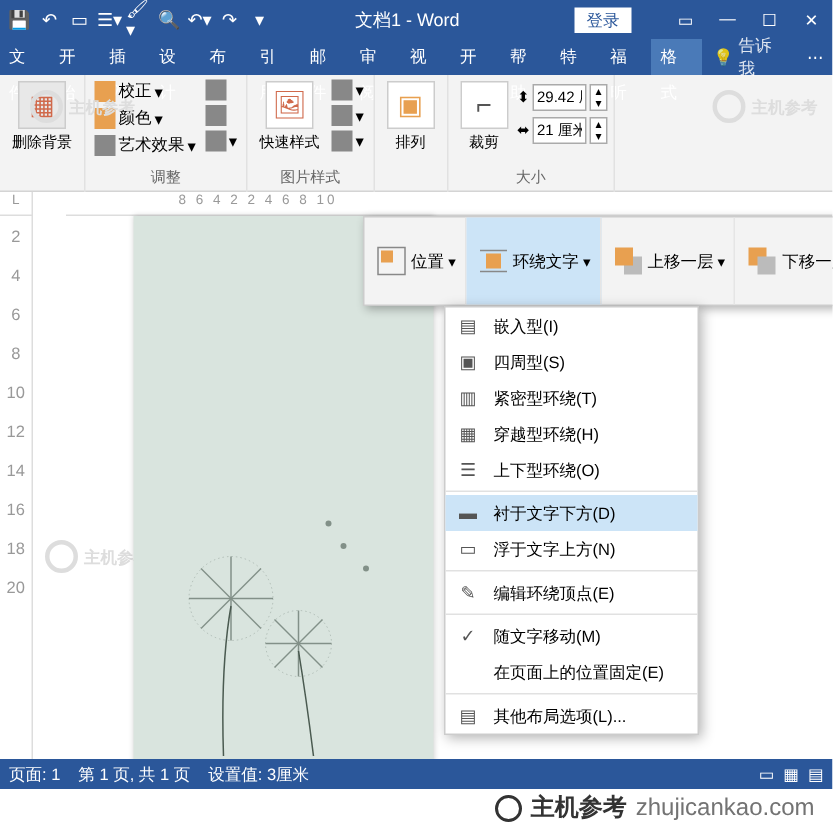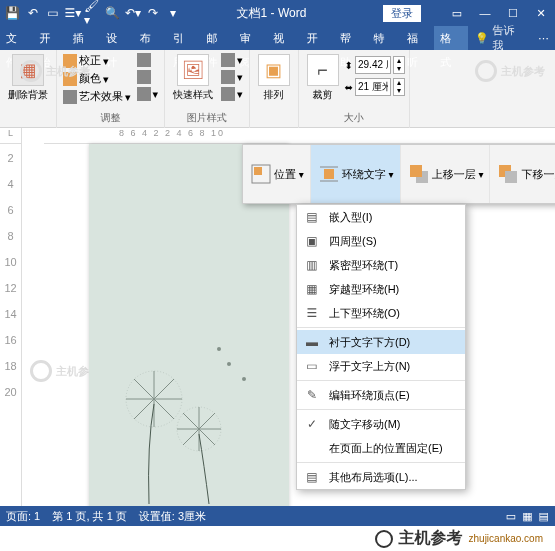--- a/index.html
+++ b/index.html
@@ -43,21 +43,21 @@
 .mi:hover,.mi.sel{background:#cce4f7}
 .mi .mic{width:18px;height:16px;display:flex;align-items:center;justify-content:center;font-size:12px;color:#555}
 .mi .mlbl{font-size:11px}
 .msep{height:1px;background:#e1e1e1;margin:2px 0}
 .status{position:absolute;bottom:25px;left:0;right:0;height:20px;background:#2b579a;color:#fff;display:flex;align-items:center;padding:0 6px;font-size:10px;gap:12px}
 .status .sr{margin-left:auto;display:flex;gap:6px;align-items:center}
 .wm{position:absolute;color:#ddd;font-size:20px;font-weight:bold;pointer-events:none;display:flex;align-items:center;gap:4px}
 .wm .gear{width:22px;height:22px;border:3px solid #ddd;border-radius:50%;position:relative}
 .foot{position:absolute;bottom:0;left:0;right:0;height:25px;display:flex;align-items:center;justify-content:flex-end;padding:0 12px;gap:6px;background:#fff}
 .foot .fl{font-size:16px;font-weight:bold;color:#333}
-.foot .fu{color:#a16207;font-size:10px}
+.foot .fu{color:#737373;font-size:16px}
 svg{display:block}
 </style>
 </head>
 <body>
 
 <div class="wm" style="top:60px;left:20px">
     <span class="gear"></span>
     <span>主机参考</span>
   </div>
 <div class="wm" style="top:60px;right:10px">

